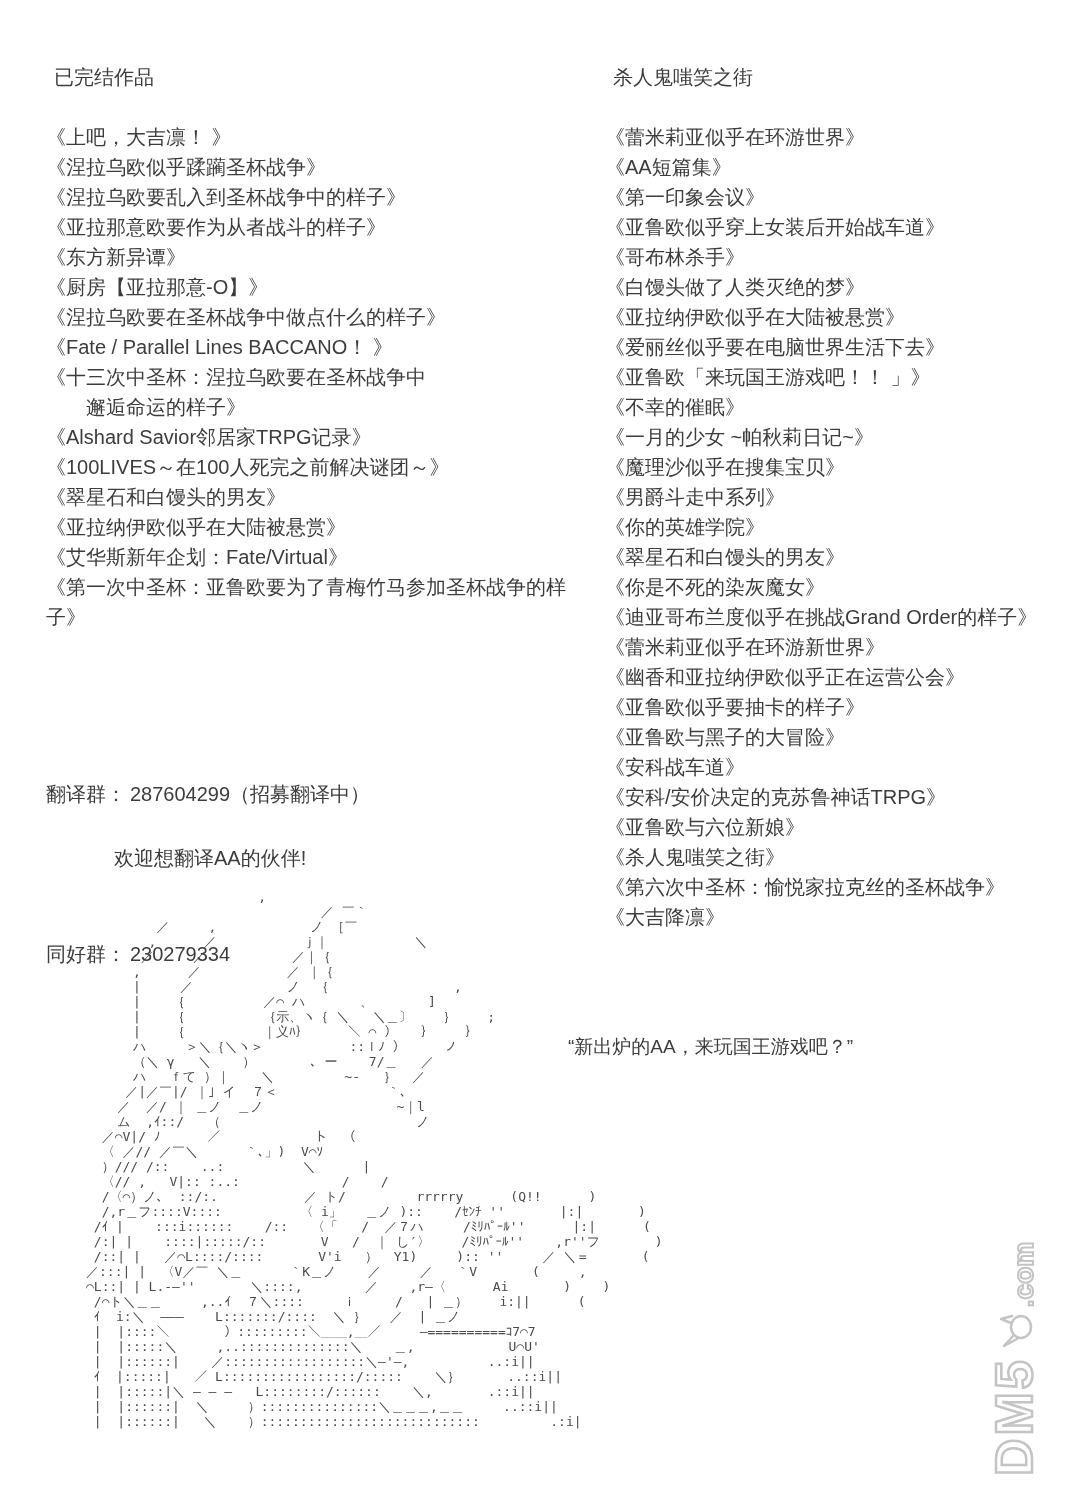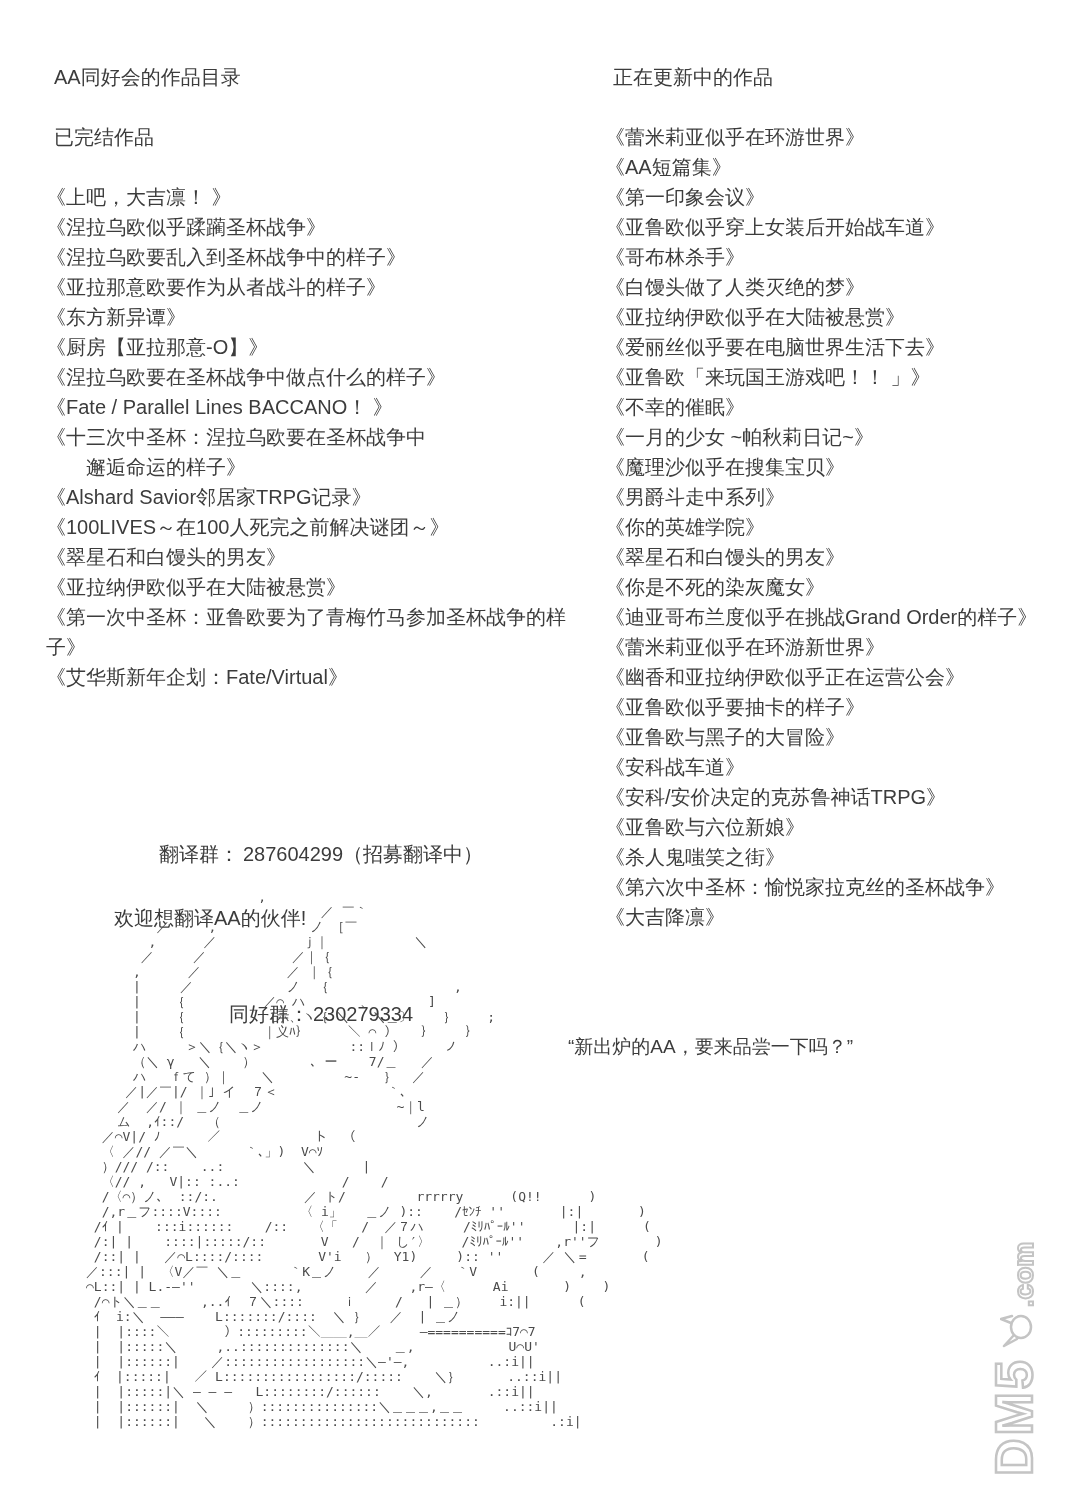--- a/index.html
+++ b/index.html
@@ -7,21 +7,21 @@
     width:1071px;height:1489px;position:relative;overflow:hidden;
     background:#ffffff;color:#3c3c3c;
     font-family:"Liberation Sans","DejaVu Sans",sans-serif;
   }
   .col{position:absolute;font-size:20px;line-height:30px;white-space:pre-line;}
   .col-left{left:46px;top:32px;width:550px;}
   .col-right{left:605px;top:32px;width:450px;}
   .col-title{padding-left:8px;}
   .work-title{white-space:pre-line;}
   .groups{margin-top:84px;font-size:20px;line-height:32px;}
-  .group-main{white-space:nowrap;text-align:center;}
+  .group-main{white-space:nowrap;}
   .group-label{margin-right:4px;}
   .group-note{padding-left:68px;}
   .speech{
     position:absolute;left:568px;top:1034px;
     font-size:19px;color:#3c3c3c;white-space:nowrap;
   }
   .aa{
     position:absolute;left:86px;top:889px;margin:0;
     font-family:"DejaVu Sans Mono","Liberation Mono",monospace;
     font-size:13px;line-height:15px;color:#4a4a4a;
@@ -41,38 +41,37 @@
     font-size:28px;font-weight:bold;
     color:#cfcfcf;-webkit-text-fill-color:#ffffff;
     -webkit-text-stroke:2px #c4c4c4;line-height:1.1;
   }
   .wm-mascot{flex:0 0 auto;margin-bottom:6px;}
 </style>
 </head>
 <body>
 
 <div class="col col-left">
-  <div class="col-title">AA同好会的作品目录</div>
   <div class="col-title">已完结作品</div>
   <div><div class="work-title">《上吧，大吉凛！ 》</div><div class="work-title">《涅拉乌欧似乎蹂躏圣杯战争》</div><div class="work-title">《涅拉乌欧要乱入到圣杯战争中的样子》</div><div class="work-title">《亚拉那意欧要作为从者战斗的样子》</div><div class="work-title">《东方新异谭》</div><div class="work-title">《厨房【亚拉那意-O】》</div><div class="work-title">《涅拉乌欧要在圣杯战争中做点什么的样子》</div><div class="work-title">《Fate / Parallel Lines BACCANO！ 》</div><div class="work-title">《十三次中圣杯：涅拉乌欧要在圣杯战争中
-　　邂逅命运的样子》</div><div class="work-title">《Alshard Savior邻居家TRPG记录》</div><div class="work-title">《100LIVES～在100人死完之前解决谜团～》</div><div class="work-title">《翠星石和白馒头的男友》</div><div class="work-title">《亚拉纳伊欧似乎在大陆被悬赏》</div><div class="work-title">《第一次中圣杯：亚鲁欧要为了青梅竹马参加圣杯战争的样子》</div><div class="work-title">《艾华斯新年企划：Fate/Virtual》</div></div>
+　　邂逅命运的样子》</div><div class="work-title">《Alshard Savior邻居家TRPG记录》</div><div class="work-title">《100LIVES～在100人死完之前解决谜团～》</div><div class="work-title">《翠星石和白馒头的男友》</div><div class="work-title">《亚拉纳伊欧似乎在大陆被悬赏》</div><div class="work-title">《艾华斯新年企划：Fate/Virtual》</div><div class="work-title">《第一次中圣杯：亚鲁欧要为了青梅竹马参加圣杯战争的样子》</div></div>
   <div class="groups"><div class="group">
       <div class="group-main"><span class="group-label">翻译群：</span><span>287604299（招募翻译中）</span></div>
       <div class="group-note">欢迎想翻译AA的伙伴!</div>
     </div><div class="group">
       <div class="group-main"><span class="group-label">同好群：</span><span>230279334</span></div>
     </div></div>
 </div>
 
 <div class="col col-right">
-  <div class="col-title">正在更新中的作品</div>
+  <div class="col-title">杀人鬼嗤笑之街</div>
   <div><div class="work-title">《蕾米莉亚似乎在环游世界》</div><div class="work-title">《AA短篇集》</div><div class="work-title">《第一印象会议》</div><div class="work-title">《亚鲁欧似乎穿上女装后开始战车道》</div><div class="work-title">《哥布林杀手》</div><div class="work-title">《白馒头做了人类灭绝的梦》</div><div class="work-title">《亚拉纳伊欧似乎在大陆被悬赏》</div><div class="work-title">《爱丽丝似乎要在电脑世界生活下去》</div><div class="work-title">《亚鲁欧「来玩国王游戏吧！！ 」》</div><div class="work-title">《不幸的催眠》</div><div class="work-title">《一月的少女 ~帕秋莉日记~》</div><div class="work-title">《魔理沙似乎在搜集宝贝》</div><div class="work-title">《男爵斗走中系列》</div><div class="work-title">《你的英雄学院》</div><div class="work-title">《翠星石和白馒头的男友》</div><div class="work-title">《你是不死的染灰魔女》</div><div class="work-title">《迪亚哥布兰度似乎在挑战Grand Order的样子》</div><div class="work-title">《蕾米莉亚似乎在环游新世界》</div><div class="work-title">《幽香和亚拉纳伊欧似乎正在运营公会》</div><div class="work-title">《亚鲁欧似乎要抽卡的样子》</div><div class="work-title">《亚鲁欧与黑子的大冒险》</div><div class="work-title">《安科战车道》</div><div class="work-title">《安科/安价决定的克苏鲁神话TRPG》</div><div class="work-title">《亚鲁欧与六位新娘》</div><div class="work-title">《杀人鬼嗤笑之街》</div><div class="work-title">《第六次中圣杯：愉悦家拉克丝的圣杯战争》</div><div class="work-title">《大吉降凛》</div></div>
 </div>
 
-<div class="speech">“新出炉的AA，要来品尝一下吗？”</div>
+<div class="speech">“新出炉的AA，来玩国王游戏吧？”</div>
 
 <pre class="aa">                      ,
                               ／ ￣｀
          ／     ,            ノ ［￣
         ,      ／           ｊ｜           ＼
        ／     ／           ／｜｛
       ,      ／           ／ ｜｛
       |     ／            ノ  ｛                ,
       |    ｛          ／⌒ ハ       、       ]
       |    ｛          ｛示、ヽ｛ ＼   ＼＿〕    ｝    ;

